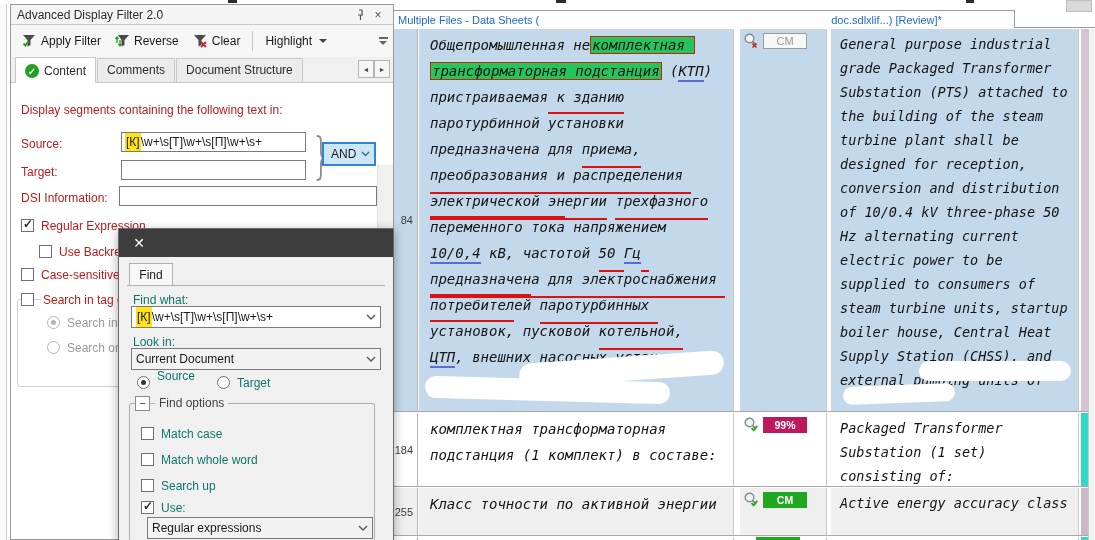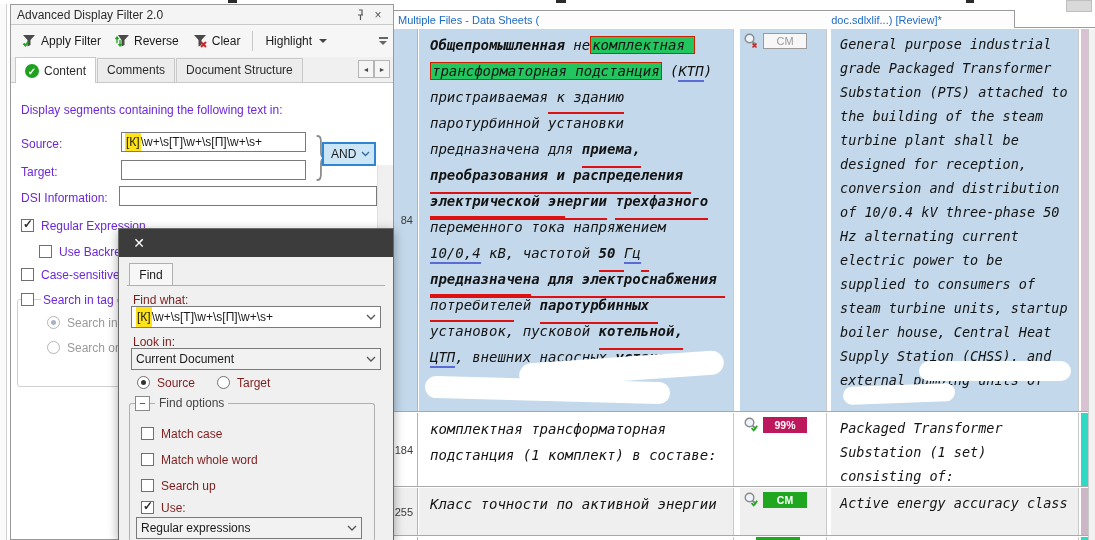--- a/index.html
+++ b/index.html
@@ -28,21 +28,21 @@
 
   .adf-tabs { position:relative; height:26px; background:#f0f0f0; border-bottom:1px solid #c9c9c9; display:flex; align-items:flex-end; padding-left:4px; }
   .tab { font-size:12px; color:#2b2b2b; padding:4px 9px 5px 9px; border:1px solid #c9c9c9; border-bottom:none; background:#ececec; margin-right:1px; white-space:nowrap; }
   .tab.active { background:#fff; padding-top:6px; display:flex; align-items:center; gap:5px; position:relative; top:1px; }
   .tab-check { width:14px; height:14px; border-radius:50%; background:#1fa11f; color:#fff; font-size:10px; font-weight:bold; display:flex; align-items:center; justify-content:center; }
   .tab-scroll { position:absolute; right:3px; bottom:4px; display:flex; }
   .tab-arrow { width:16px; height:18px; border:1px solid #b5b5b5; background:#f5f5f5; color:#4a4a4a; font-size:7px; display:flex; align-items:center; justify-content:center; }
 
   .adf-body { position:absolute; left:0; top:80px; width:382px; height:454px; background:#fff; }
   .adf-right-gutter { position:absolute; right:0; top:80px; bottom:0; width:16px; background:#f0f0f0; border-left:1px solid #e0e0e0; }
-  .lbl { position:absolute; font-size:12px; color:#6d28d9; white-space:nowrap; }
+  .lbl { position:absolute; font-size:12px; color:#b91c1c; white-space:nowrap; }
   .textbox { position:absolute; height:20px; background:#fff; border:1px solid #7a7a7a; font-size:12px; color:#1a1a1a; display:flex; align-items:center; padding:0 3px; overflow:hidden; white-space:nowrap; }
   .hl-yellow { background:#ffe316; padding:3px 1px; margin:-3px 0; }
   .brace { position:absolute; font-size:50px; font-weight:100; color:#8a8a8a; font-family:"DejaVu Sans", sans-serif; transform:scaleX(.7); }
   .and-combo { position:absolute; height:24px; background:#cde6f7; border:2px solid #2e86d3; display:flex; align-items:center; justify-content:space-between; padding:0 4px 0 7px; font-size:12px; color:#1a1a1a; }
 
   .cb { position:absolute; width:13px; height:13px; border:1px solid #707070; background:#fff; }
   .cb.checked::after { content:"✓"; position:absolute; left:1px; top:-3px; font-size:12px; color:#2b2b2b; font-weight:bold; }
   .radio { position:absolute; width:13px; height:13px; border:1px solid #707070; border-radius:50%; background:#fff; }
   .radio.sel::after { content:""; position:absolute; left:3px; top:3px; width:5px; height:5px; border-radius:50%; background:#333; }
   .radio.disabled { border-color:#b5b5b5; }
@@ -50,21 +50,21 @@
   .lbl.disabled { color:#9a9a9a; }
   .groupbox-partial { position:absolute; border:1px solid #d0d0d0; border-radius:3px; }
 
   
   .dlg { position:absolute; left:118px; top:228px; width:276px; height:312px; background:#f0f0f0; border:1px solid #6a6a6a; border-bottom:none; box-shadow:0 3px 10px rgba(0,0,0,.35); z-index:10; }
   .dlg-title { height:28px; background:#3c3c3c; color:#fff; font-size:12px; display:flex; align-items:center; padding:0 10px; }
   .dlg-title-text { flex:1; }
   .dlg-close { color:#fff; font-size:14px; width:20px; text-align:center; }
   .dlg-tab { position:absolute; left:10px; top:34px; width:44px; height:23px; background:#f7f7f7; border:1px solid #b0b0b0; border-bottom:none; font-size:12px; color:#1a1a1a; display:flex; align-items:center; justify-content:center; }
   .dlg-tabline { position:absolute; left:8px; top:56px; width:258px; height:0; border-top:1px solid #b0b0b0; }
-  .dlg .lbl { color:#7f1d1d; }
+  .dlg .lbl { color:#0f766e; }
   .combo { position:absolute; height:22px; background:#fff; border:1px solid #7a7a7a; font-size:12px; color:#1a1a1a; display:flex; align-items:center; padding:0 4px; white-space:nowrap; overflow:hidden; }
   .combo .chev { margin-left:auto; }
   .combo.gray { background:#f2f2f2; }
   .group { position:absolute; border:1px solid #b0b0b0; border-radius:3px; }
   .minusbtn { position:absolute; width:15px; height:15px; border:1px solid #8a8a8a; background:#fff; color:#333; font-size:11px; line-height:12px; text-align:center; }
   .group-label-bg { position:absolute; background:#f0f0f0; padding:0 4px; font-size:12px; color:#444; }
 
   
   .editor { position:absolute; left:387px; top:0; width:708px; height:540px; background:#fff; }
   .doc-tab-row { position:absolute; left:0; top:10px; width:708px; height:18px; background:#fff; border-bottom:1px solid #9a9a9a; }
@@ -81,21 +81,21 @@
   .c-strip { left:694px; width:7px; }
   .row-84 .c-gutter,.row-84 .c-source,.row-84 .c-status,.row-84 .c-target { background:#c3d8ea; }
   .row-184 .c-gutter,.row-184 .c-source,.row-184 .c-status,.row-184 .c-target { background:#ffffff; }
   .row-376 .c-gutter,.row-376 .c-source,.row-376 .c-status,.row-376 .c-target { background:#efefef; }
   .row-part .c-gutter,.row-part .c-source,.row-part .c-status,.row-part .c-target { background:#ffffff; }
 
   .seg-text { font-family:"DejaVu Sans Mono", monospace; font-style:italic; font-size:14px; line-height:26px; color:#141414; white-space:pre-wrap; word-break:normal; position:relative; }
   .seg-text.tgt { font-size:13.5px; line-height:24px; }
   .tok { -webkit-box-decoration-break:clone; box-decoration-break:clone; }
   .tok-h { background:#22c55e; border:1px solid #cc2200; padding:0 1px; }
-  .tok-u { border-bottom:2px solid #dd1111; padding-bottom:9px;font-weight:bold; }
+  .tok-u { border-bottom:2px solid #dd1111; padding-bottom:9px; }
   .tok-o { border-top:2px solid #dd1111; padding-top:1px; }
   .tok-b { border-bottom:2px solid #5b6bd5; padding-bottom:1px; }
   .smear { position:absolute; background:#fff; border-radius:14px; z-index:3; }
 
   .badge { height:16px; min-width:44px; display:flex; align-items:center; justify-content:center; font-size:10.5px; font-weight:bold; color:#fff; margin-top:1px; }
   .badge-gray { background:#f7f7f7; border:1px solid #9a9a9a; color:#9a9a9a; font-weight:normal; font-size:11px; }
   .badge-orange { background:#be185d; }
   .badge-green { background:#1fa81f; }
   .status-icon { width:17px; height:17px; flex:none; }
 </style>
@@ -232,41 +232,41 @@
 
     <span class="lbl" style="left:14px;top:106px;">Look in:</span>
     <div class="combo gray" style="left:12px;top:119px;width:250px;">
       <span>Current Document</span>
       <svg class="chev" width="10" height="6" viewBox="0 0 10 6">
           <path d="M1 1l4 4 4-4" stroke="#555" stroke-width="1.3" fill="none"></path>
         </svg>
     </div>
 
     <span class="radio sel" style="left:18px;top:147px;"></span>
-    <span class="lbl" style="left:38px;top:147px;text-align:right;">Source</span>
+    <span class="lbl" style="left:38px;top:140px;text-align:right;">Source</span>
     <span class="radio" style="left:98px;top:147px;"></span>
     <span class="lbl" style="left:118px;top:147px;">Target</span>
 
     <div class="group" style="left:10px;top:174px;width:246px;height:138px;border-bottom:none;"></div>
     <span class="minusbtn" style="left:16px;top:167px;">−</span>
     <span class="group-label-bg" style="left:36px;top:167px;">Find options</span>
 
     <span class="cb" style="left:22px;top:198px;"></span>
     <span class="lbl" style="left:42px;top:198px;">Match case</span>
 
     <span class="cb" style="left:22px;top:224px;"></span>
     <span class="lbl" style="left:42px;top:224px;">Match whole word</span>
 
     <span class="cb" style="left:22px;top:250px;"></span>
     <span class="lbl" style="left:42px;top:250px;">Search up</span>
 
     <span class="cb checked" style="left:22px;top:272px;"></span>
     <span class="lbl" style="left:42px;top:272px;">Use:</span>
 
-    <div class="combo gray" style="left:17px;top:288px;width:226px;">
+    <div class="combo gray" style="left:28px;top:288px;width:226px;">
       <span>Regular expressions</span>
       <svg class="chev" width="10" height="6" viewBox="0 0 10 6">
           <path d="M1 1l4 4 4-4" stroke="#555" stroke-width="1.3" fill="none"></path>
         </svg>
     </div>
   </section>
 
   <section class="editor">
     <div class="doc-tab-row">
       <div class="doc-tab">

